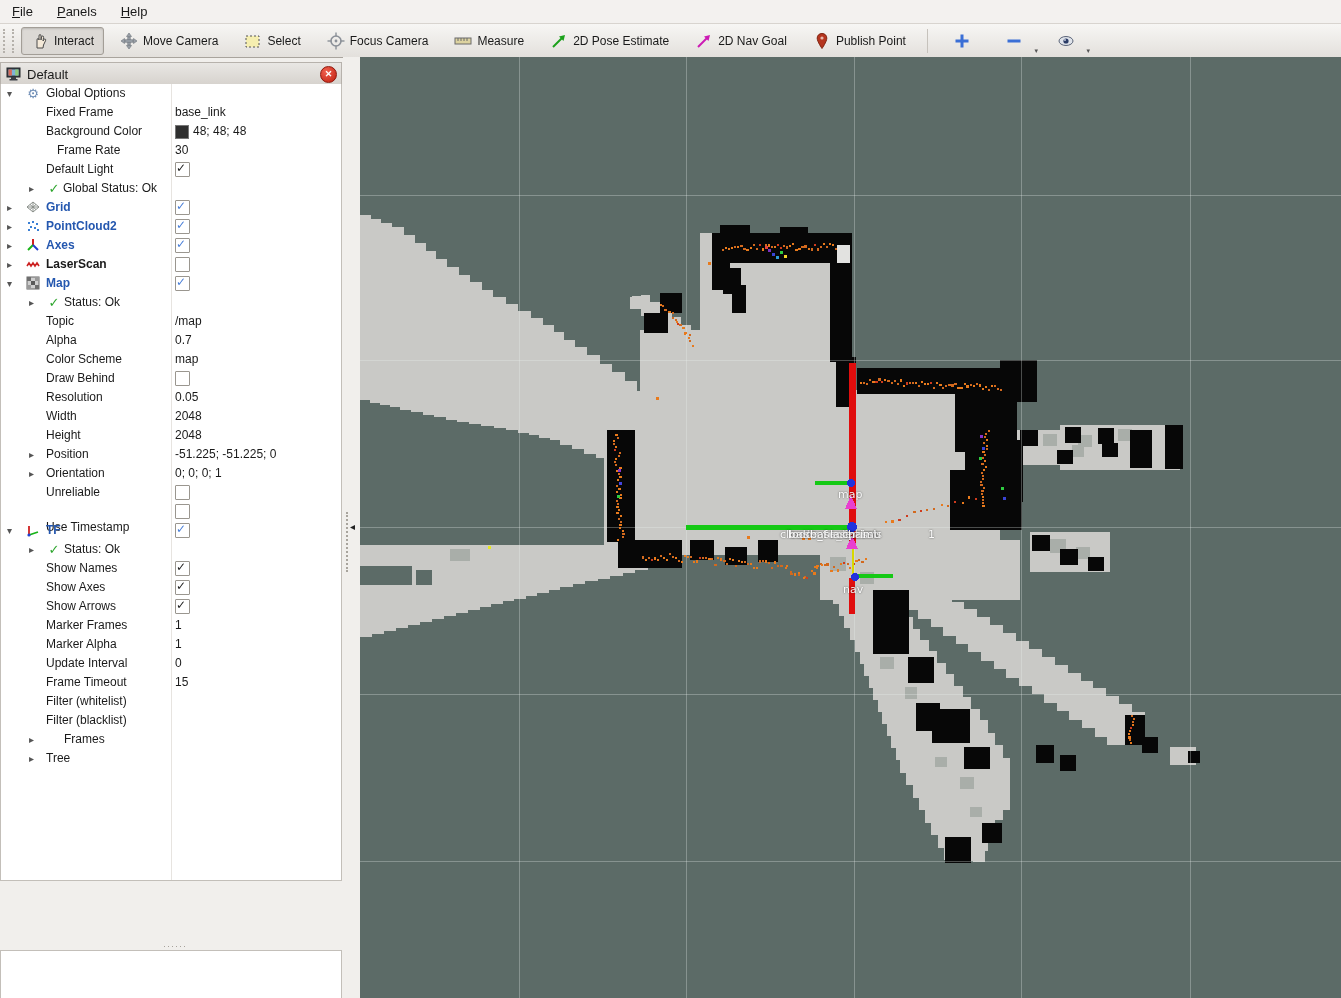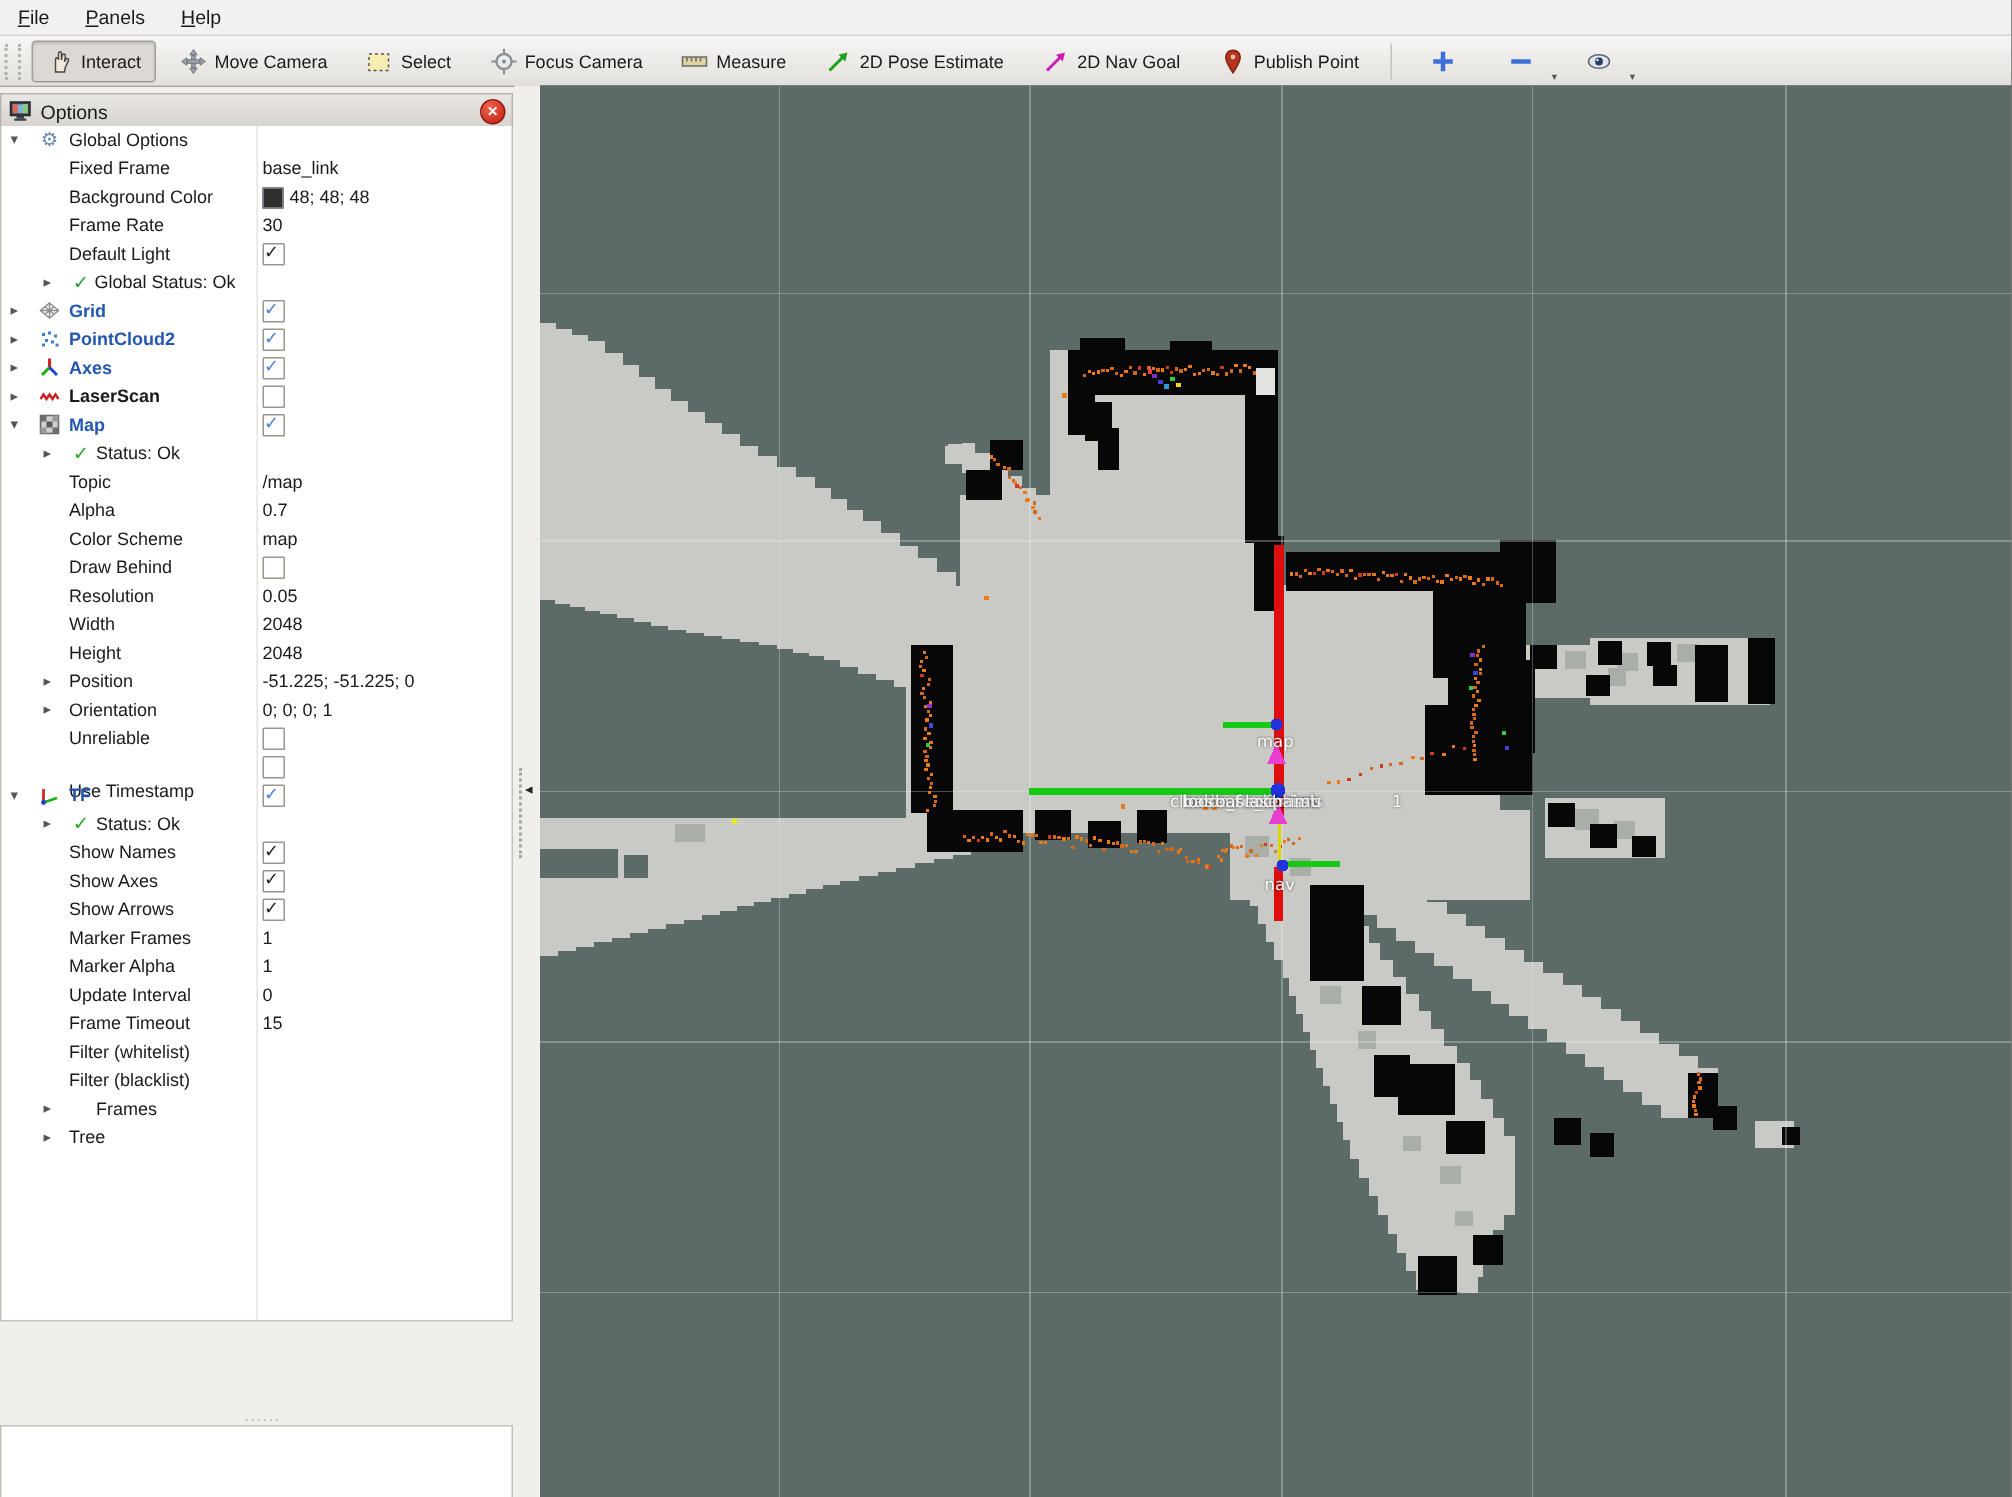--- a/index.html
+++ b/index.html
@@ -190,21 +190,21 @@
     <span class="tb-ico" style="margin:0 4px 0 4px">
       <svg width="16" height="16" viewBox="0 0 16 16">
         <rect x="1" y="2" width="13" height="9" fill="#3b3f46" stroke="#23262b"></rect>
         <rect x="2.5" y="3.5" width="10" height="6" fill="#7fb2d8"></rect>
         <rect x="2.5" y="3.5" width="3.4" height="6" fill="#d86a5a"></rect>
         <rect x="9.2" y="3.5" width="3.3" height="6" fill="#8fc97a"></rect>
         <rect x="5" y="11" width="5" height="2" fill="#3b3f46"></rect>
         <rect x="3.5" y="13" width="8" height="1.5" fill="#3b3f46"></rect>
       </svg>
     </span>
-    <span>Options</span>
+    <span>Default</span>
     <div id="panel-close">✕</div>
   </div>
   <div id="tree">
     <div id="tree-divider"></div>
     <div id="tree-rows">
           <div class="trow">
             <span class="t-exp glyph" style="left: 6px;">▾</span>
             <span class="t-ico" style="left: 24px;"><svg width="16" height="16" viewBox="0 0 16 16">
                 <text x="8" y="12.5" font-size="13" text-anchor="middle" fill="#6d8cb5" font-family="DejaVu Sans">⚙</text>
               </svg></span>
@@ -217,21 +217,21 @@
             </span>
           </div>
           <div class="trow">
             <span class="t-label " style="left: 45px; text-align: center;">Background Color</span>
             <span class="t-val">
               <span class="swatch"></span>
               <span>48; 48; 48</span>
             </span>
           </div>
           <div class="trow">
-            <span class="t-label " style="left: 45px;">Frame Rate</span>
+            <span class="t-label " style="left: 56px;">Frame Rate</span>
             <span class="t-val">
               <span>30</span>
             </span>
           </div>
           <div class="trow">
             <span class="t-label " style="left: 45px;">Default Light</span>
             <span class="t-val">
               <span class="cbx">
                 <span class="glyph" style="color: rgb(34, 34, 34);">✓</span>
               </span>

